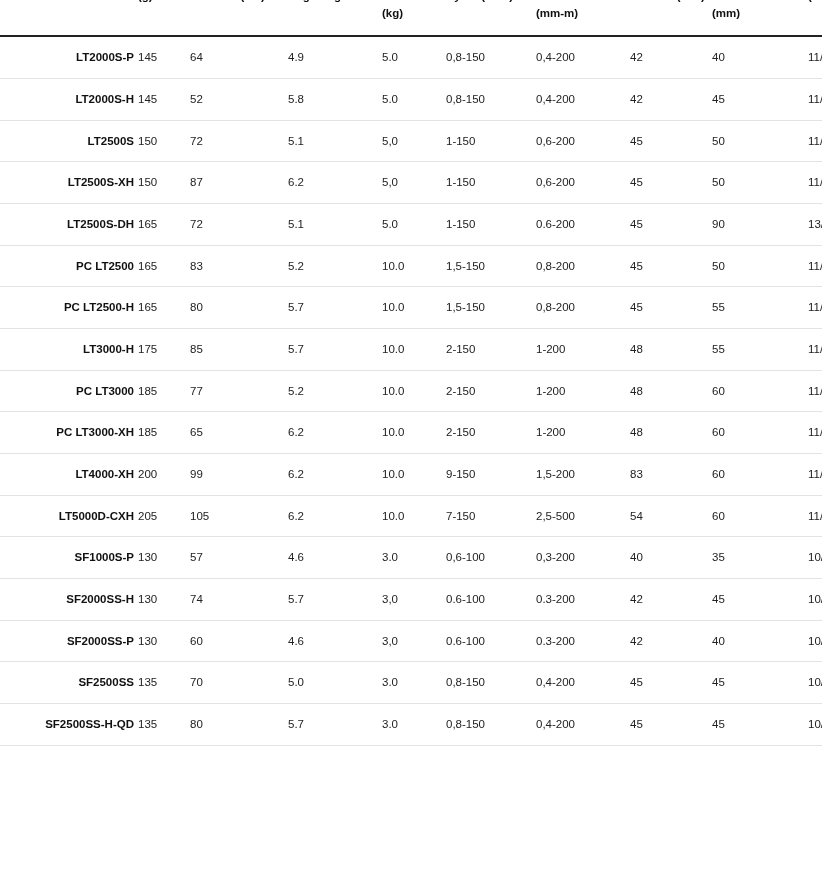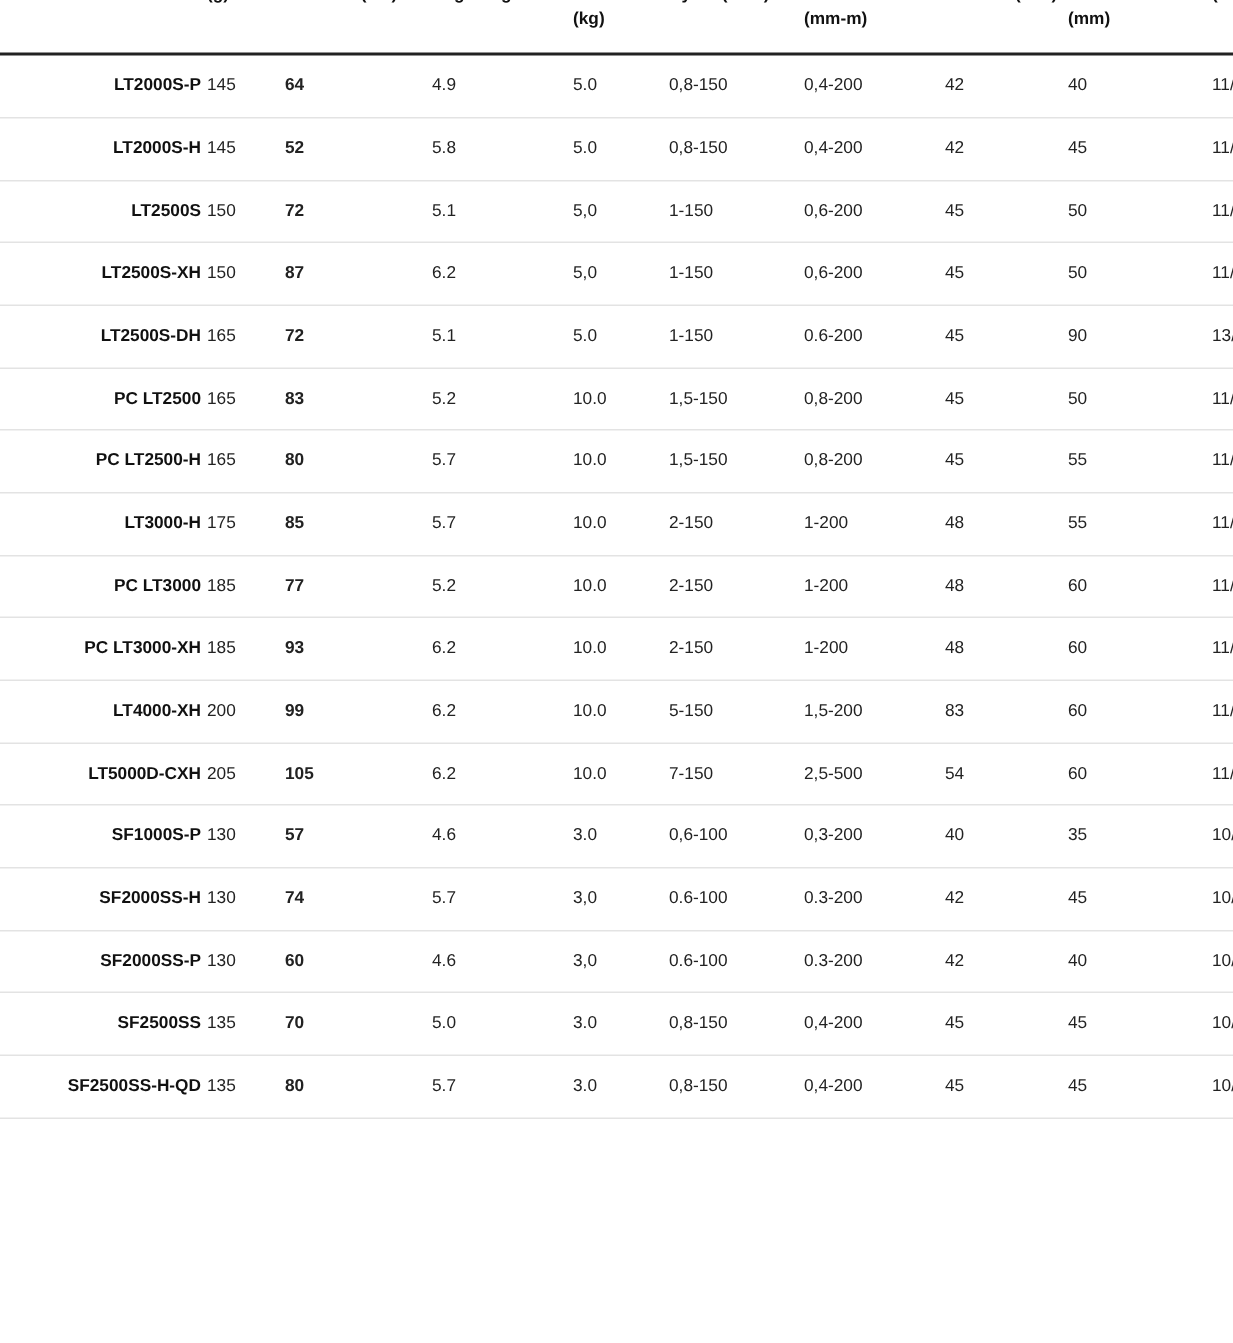--- a/index.html
+++ b/index.html
@@ -40,21 +40,21 @@
     color: #222222;
   }
   .spec-table tbody td.model {
     font-weight: bold;
     color: #111111;
     text-align: right;
   }
   
   .c0 { width: 104px; padding-left: 30px; }
   .c1 { width: 48px; }
-  .c2 { width: 94px; font-weight: bold; }
+  .c2 { width: 94px; }
   .c3 { width: 90px; }
   .c4 { width: 60px; }
   .c5 { width: 86px; }
   .c6 { width: 90px; }
   .c7 { width: 78px; }
   .c8 { width: 92px; }
   .c9 { width: 80px; }
   .c0 { padding-left: 30px; }
   thead .c0 { padding-left: 30px; }
   
@@ -186,36 +186,36 @@
           <td class="c4">10.0</td>
           <td class="c5">2-150</td>
           <td class="c6">1-200</td>
           <td class="c7">48</td>
           <td class="c8">60</td>
           <td class="c9">11/1</td>
         </tr>
         <tr>
           <td class="c0 model">PC LT3000-XH</td>
           <td class="c1">185</td>
-          <td class="c2">93</td>
+          <td class="c2">65</td>
           <td class="c3">6.2</td>
           <td class="c4">10.0</td>
           <td class="c5">2-150</td>
           <td class="c6">1-200</td>
           <td class="c7">48</td>
           <td class="c8">60</td>
           <td class="c9">11/1</td>
         </tr>
         <tr>
           <td class="c0 model">LT4000-XH</td>
           <td class="c1">200</td>
           <td class="c2">99</td>
           <td class="c3">6.2</td>
           <td class="c4">10.0</td>
-          <td class="c5">5-150</td>
+          <td class="c5">9-150</td>
           <td class="c6">1,5-200</td>
           <td class="c7">83</td>
           <td class="c8">60</td>
           <td class="c9">11/1</td>
         </tr>
         <tr>
           <td class="c0 model">LT5000D-CXH</td>
           <td class="c1">205</td>
           <td class="c2">105</td>
           <td class="c3">6.2</td>

